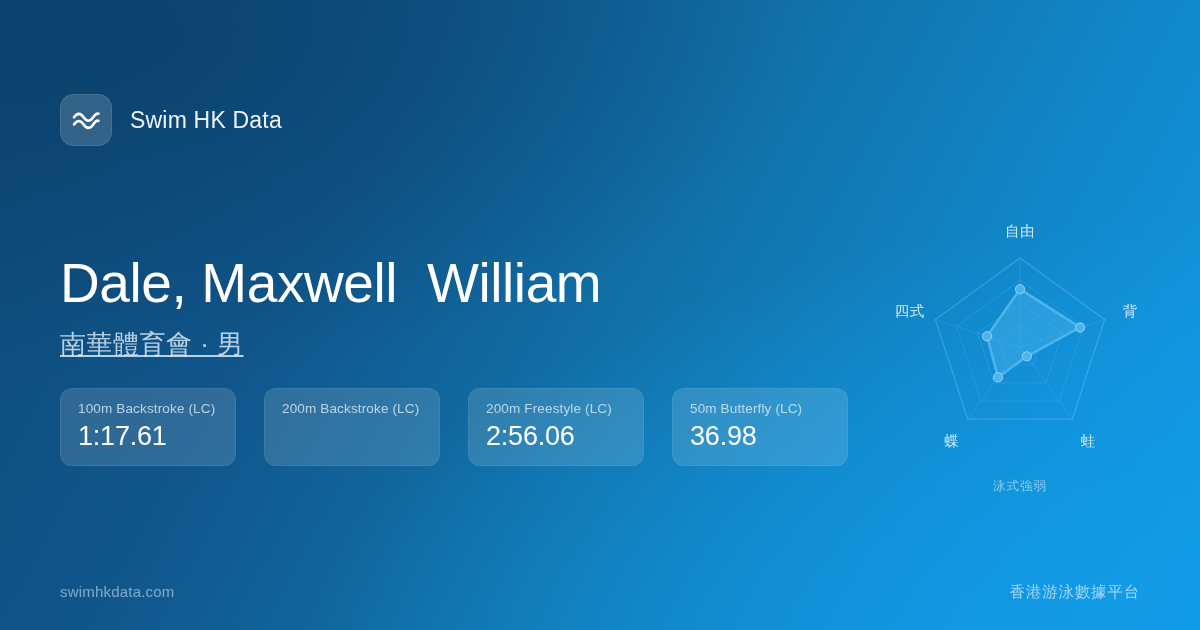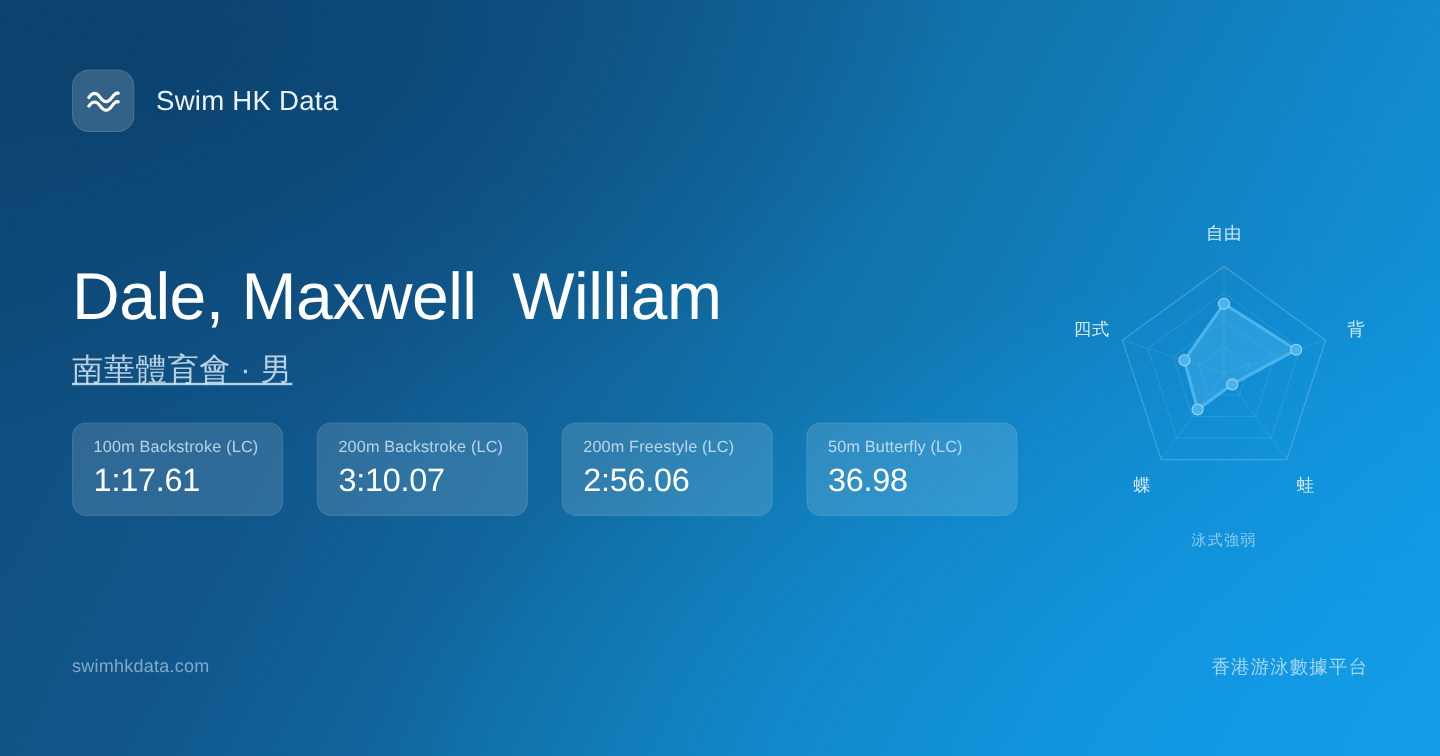--- a/index.html
+++ b/index.html
@@ -18,21 +18,21 @@
       radial-gradient(125% 115% at 103% 105%, rgba(18,155,231,0.95) 0%, rgba(18,155,231,0.55) 28%, rgba(18,155,231,0.0) 62%),
       linear-gradient(118deg, #0e4a79 0%, #10568b 28%, #1174ac 55%, #1189cd 78%, #119ce6 100%);
     overflow:hidden;
   }
   #card::after{
     content:"";
     position:absolute; inset:0;
     background:radial-gradient(95% 90% at 10% 6%, rgba(8,56,95,0.55) 0%, rgba(8,56,95,0.0) 60%);
     pointer-events:none;
   }
-  .layer { position:absolute; inset:0; z-index:2; }
+  .layer { position:absolute; inset:0; z-index:2;margin-top:36px; }
 
   
   .brand { position:absolute; left:60px; top:58px; display:flex; align-items:center; gap:18px; }
   .logo-tile {
     width:52px; height:52px; border-radius:14px;
     background:rgba(255,255,255,0.16);
     box-shadow:inset 0 0 0 1px rgba(255,255,255,0.10);
     display:flex; align-items:center; justify-content:center;
   }
   .brand-name {
@@ -116,21 +116,20 @@
       <div class="athlete-meta">南華體育會 · 男</div>
     </div>
 
     <div class="stats">
       <div class="stat-card">
         <div class="stat-label">100m Backstroke (LC)</div>
         <div class="stat-value">1:17.61</div>
       </div>
       <div class="stat-card">
         <div class="stat-label">200m Backstroke (LC)</div>
-        <div class="stat-value">3:10.07</div>
       </div>
       <div class="stat-card">
         <div class="stat-label">200m Freestyle (LC)</div>
         <div class="stat-value">2:56.06</div>
       </div>
       <div class="stat-card">
         <div class="stat-label">50m Butterfly (LC)</div>
         <div class="stat-value">36.98</div>
       </div>
     </div>

